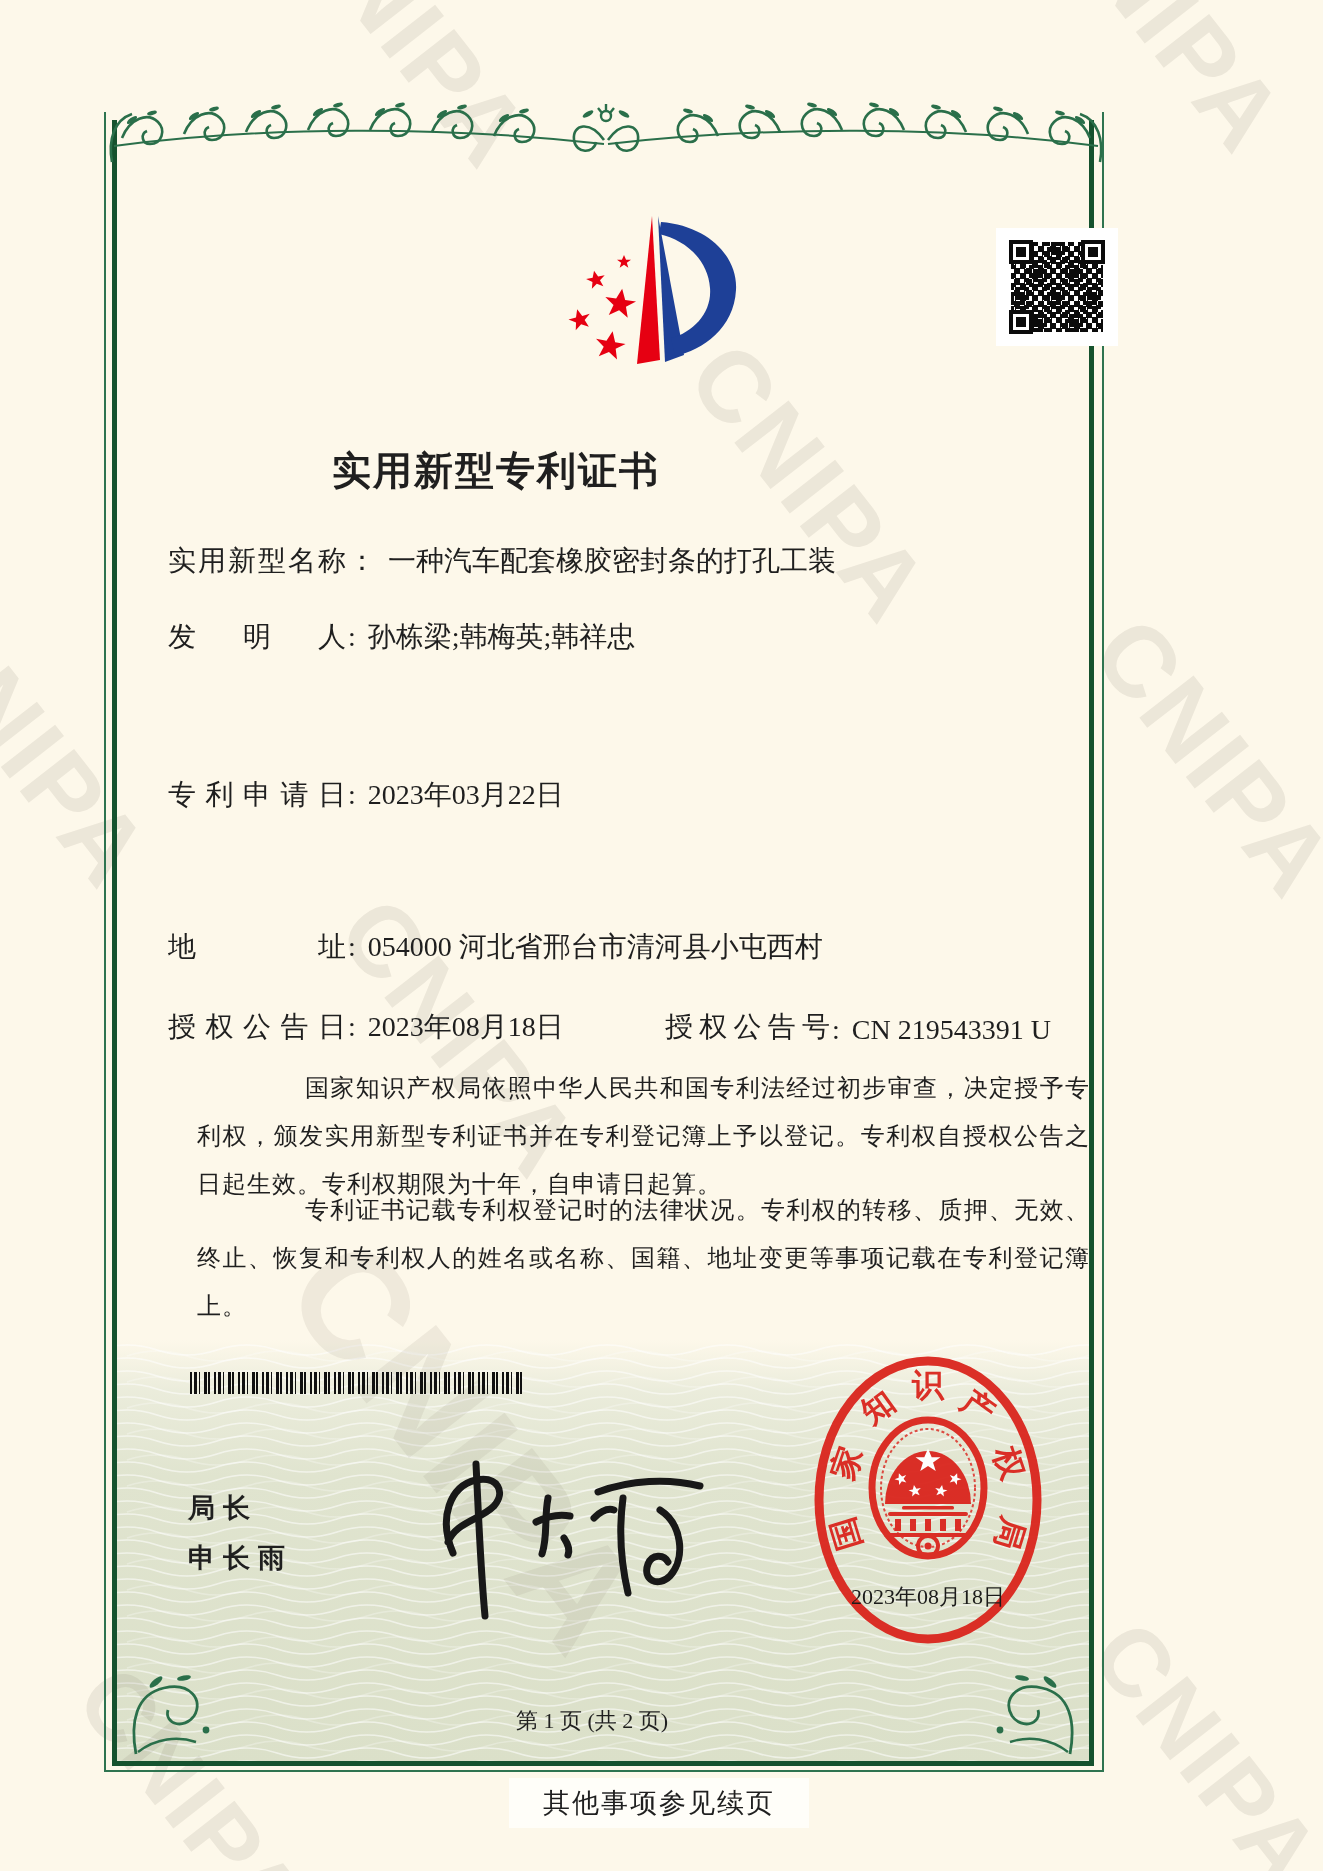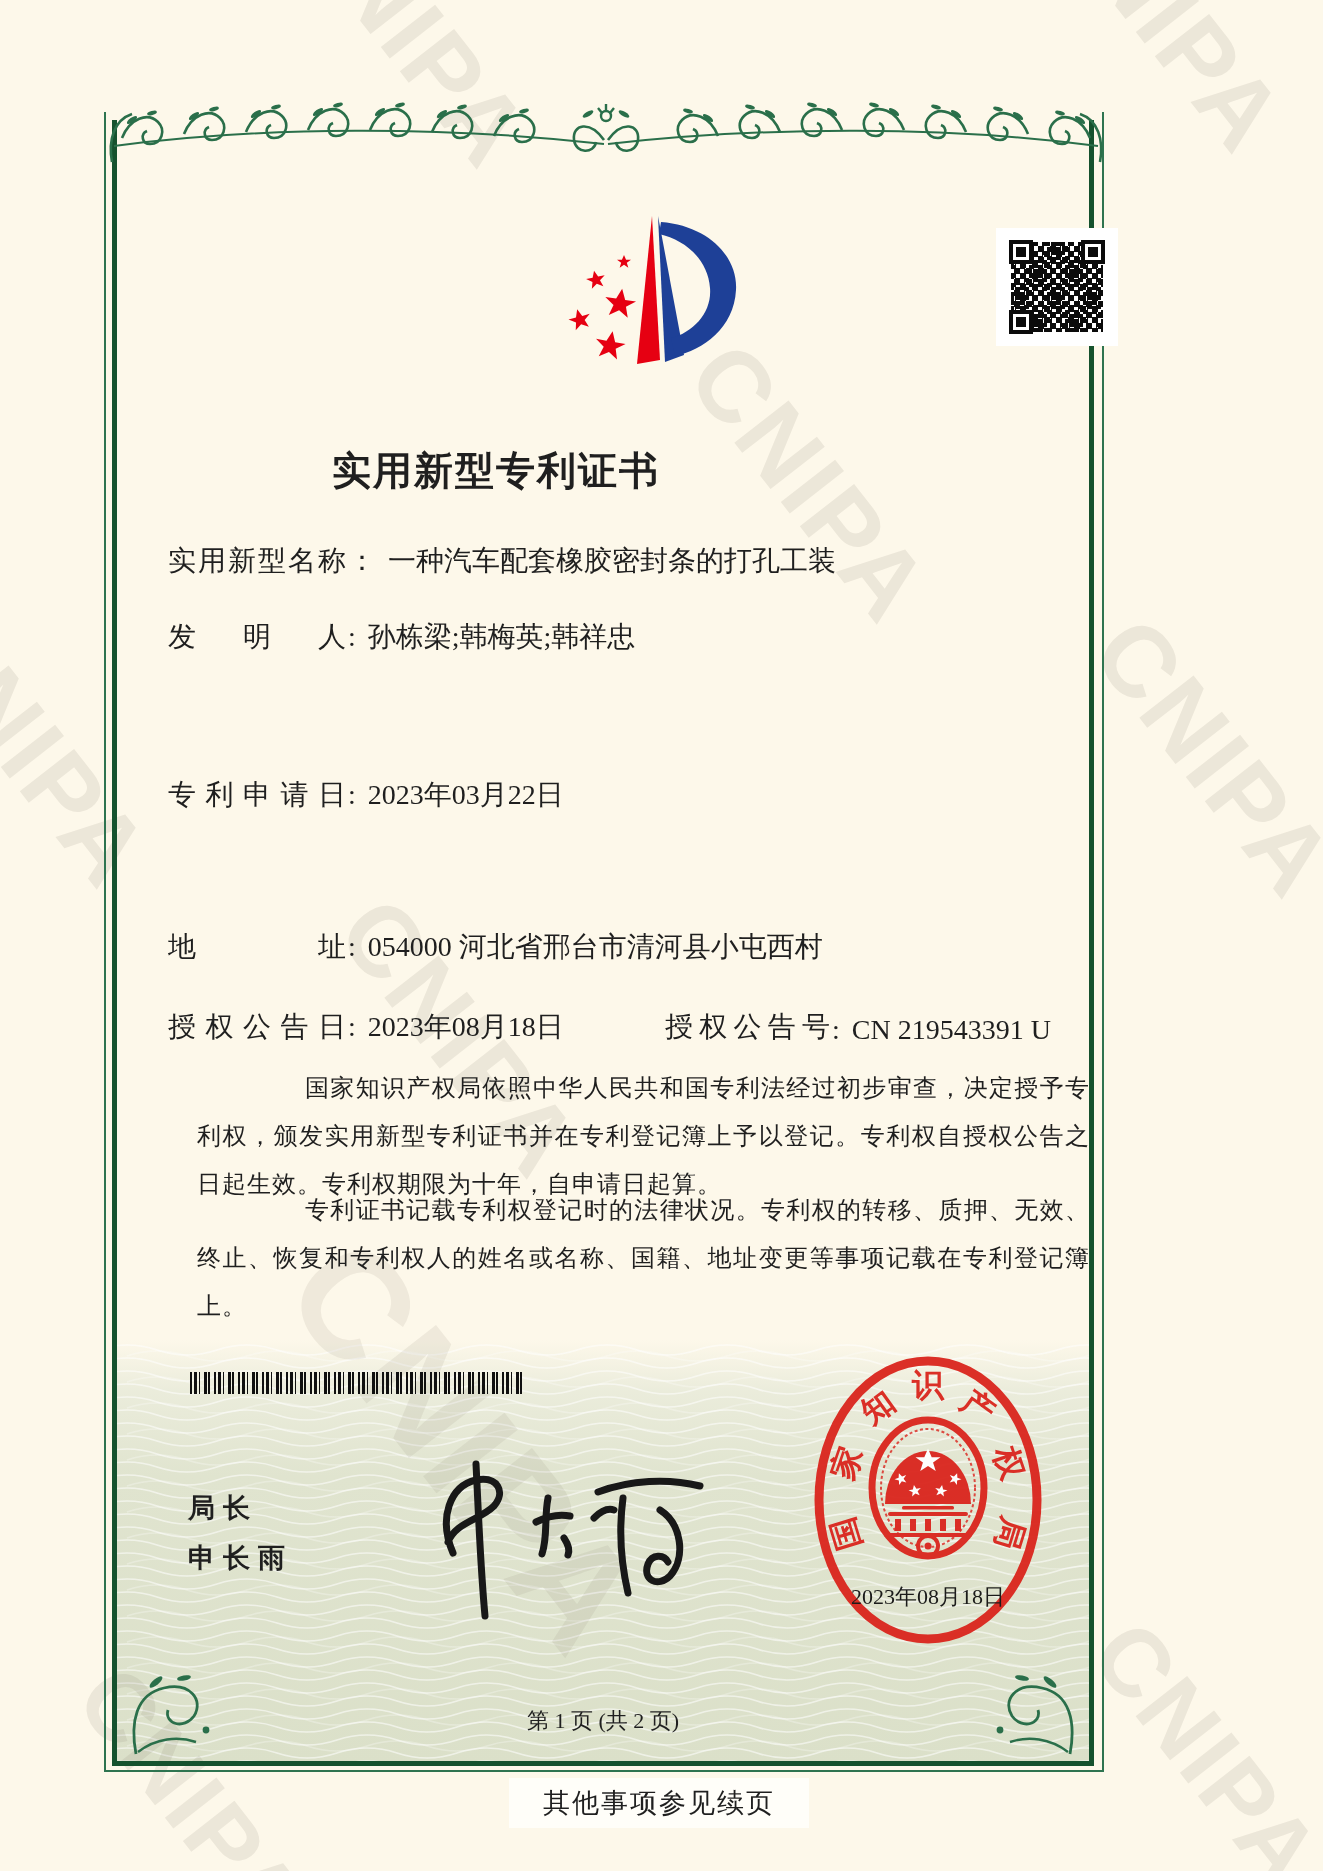--- a/index.html
+++ b/index.html
@@ -78,21 +78,21 @@
       #101010 14px 17px, transparent 17px 18px,
       #101010 18px 20px, transparent 20px 24px);
   }
   .sig-title{position:absolute; left:188px; top:1490px; font-family:"Liberation Sans","DejaVu Sans",sans-serif; font-weight:bold; font-size:27px; letter-spacing:8px; z-index:5;}
   .sig-name{position:absolute; left:188px; top:1540px; font-family:"Liberation Sans","DejaVu Sans",sans-serif; font-weight:bold; font-size:27px; letter-spacing:8px; z-index:5;}
   .sig-script{position:absolute; left:398px; top:1458px; z-index:6;}
   
   .seal{position:absolute; left:810px; top:1352px; z-index:7; opacity:.95;}
   .seal text{font-family:"Liberation Serif","DejaVu Serif",serif;}
   
-  .pagenum{position:absolute; left:112px; top:1706px; width:982px; text-align:center; font-size:22px; z-index:5;}
+  .pagenum{position:absolute; left:101px; top:1706px; width:982px; text-align:center; font-size:22px; z-index:5;}
   .contnote{
     position:absolute; left:509px; top:1778px; width:300px; height:50px; line-height:50px;
     background:#fffef9; text-align:center; font-size:27px; letter-spacing:2px; z-index:5;
   }
 </style>
 </head>
 <body>
 
 <div class="page">
 

